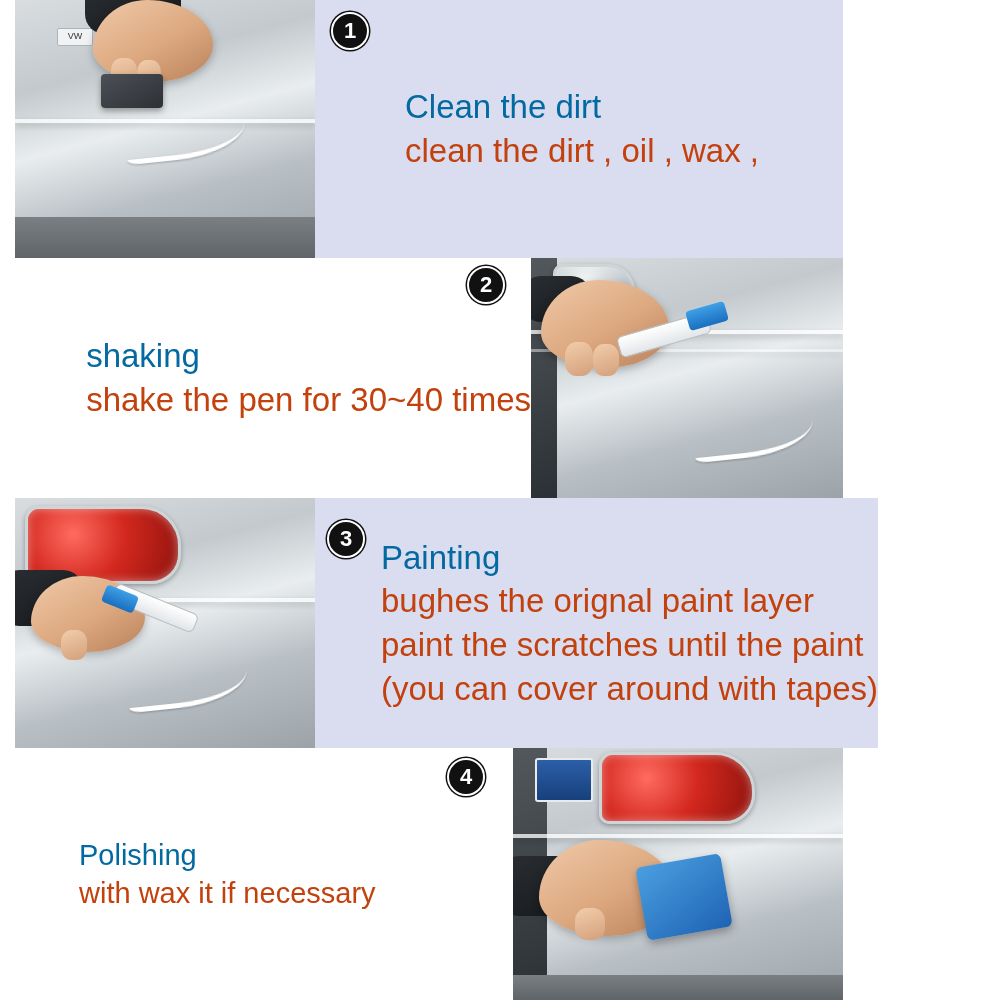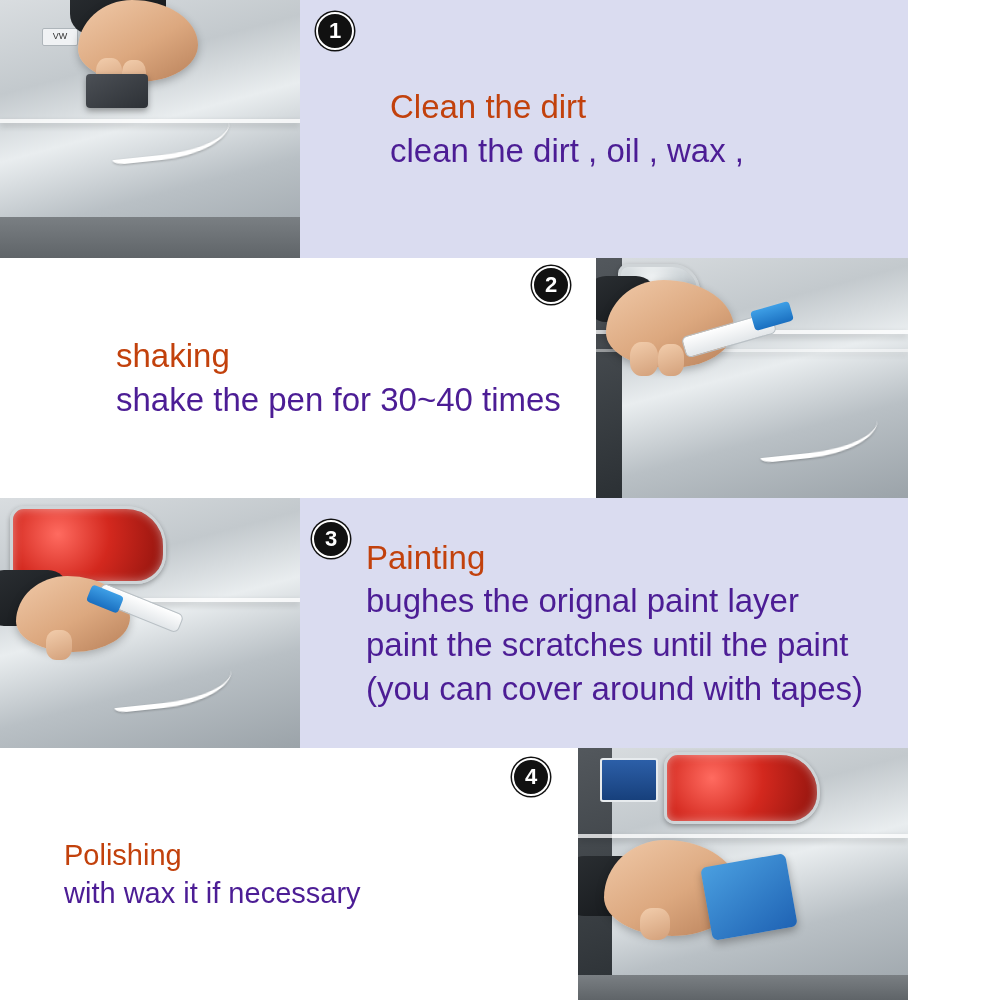--- a/index.html
+++ b/index.html
@@ -16,22 +16,22 @@
   .page {
     position: relative;
     width: 1000px;
     height: 1000px;
     background: #ffffff;
   }
 
   
   .step {
     position: absolute;
-    left: 0;
-    width: 908px;
+    left: 15px;
+    width: 828px;
     display: flex;
   }
   .step.odd  { flex-direction: row; }
   .step.even { flex-direction: row-reverse; }
 
   .photo {
     position: relative;
     flex: 0 0 auto;
     overflow: hidden;
   }
@@ -58,26 +58,26 @@
     font-weight: bold;
     line-height: 34px;
     text-align: center;
     border: 2px solid #ffffff;
     box-shadow: 0 0 0 1.5px #111111;
     font-family: "Liberation Sans", sans-serif;
   }
 
   .heading {
     font-size: 33px;
-    color: #c2410c;
+    color: #0369a1;
     line-height: 1.32;
   }
   .body-line {
     font-size: 33px;
-    color: #4c1d95;
+    color: #c2410c;
     line-height: 1.32;
     white-space: nowrap;
   }
   .small .heading, .small .body-line { font-size: 29px; margin-left: 28px; }
 
   
   #step1 { top: 0; height: 258px; }
   #step1 .photo { width: 300px; height: 258px; }
   #step1 .text-panel { padding-left: 90px; }
   #step1 .badge { left: 16px; top: 12px; }

